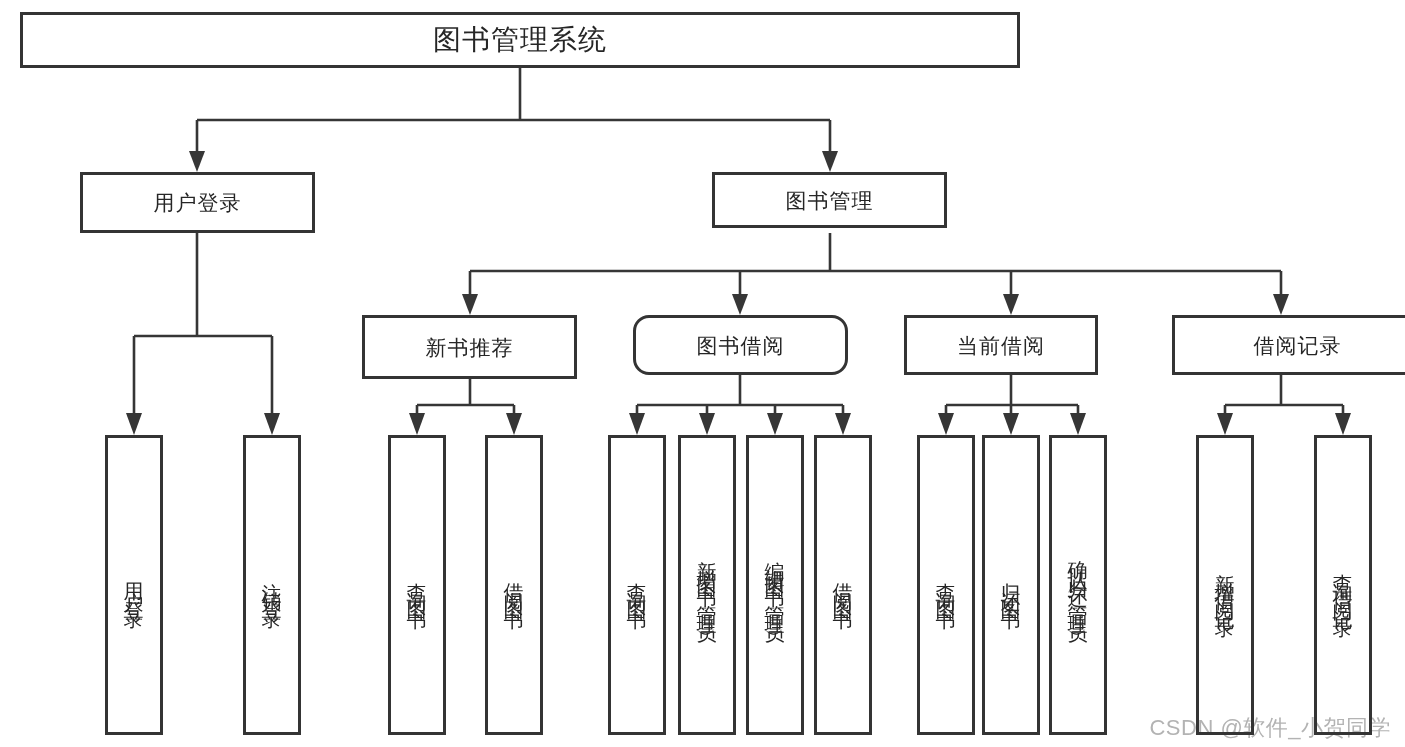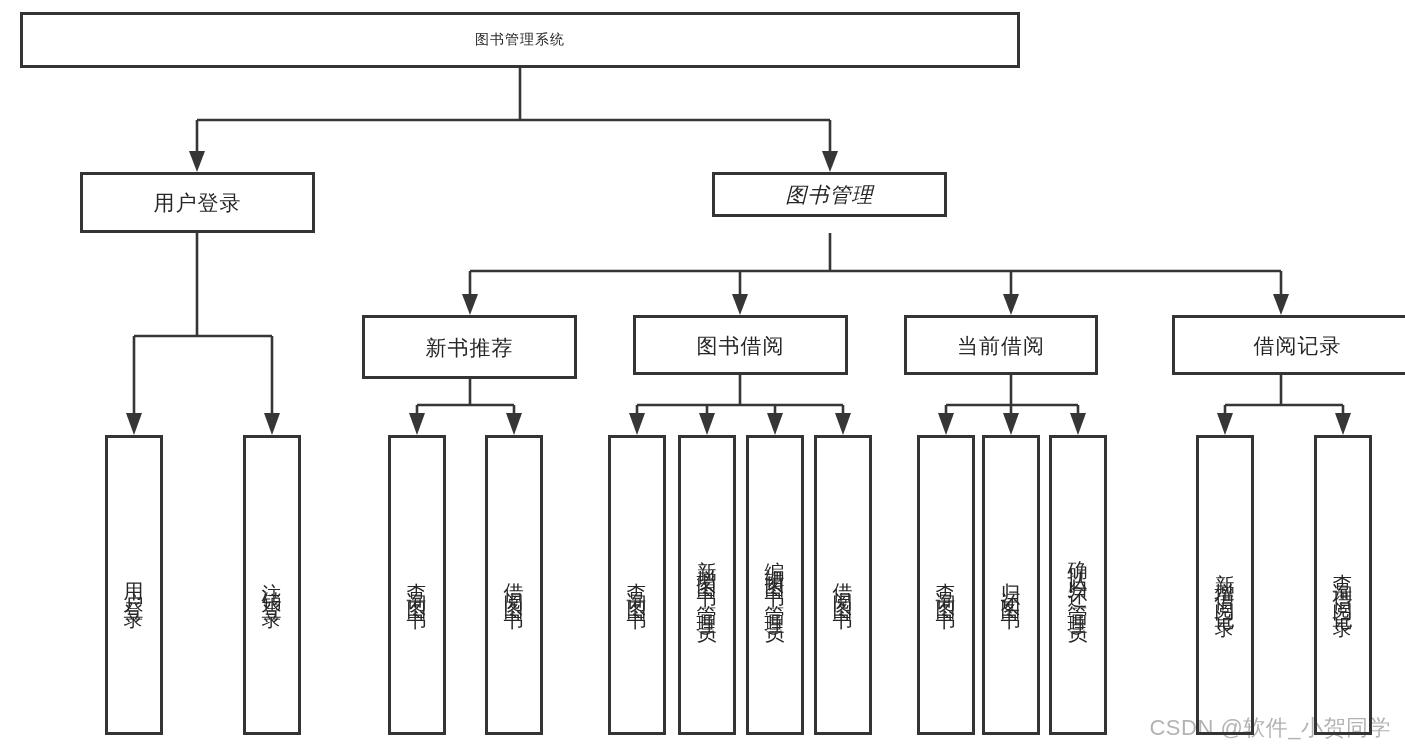--- a/index.html
+++ b/index.html
@@ -27,21 +27,21 @@
     justify-content: center;
     color: #262626;
     z-index: 1;
   }
   .h-label {
     font-size: 21px;
     letter-spacing: 1px;
     white-space: nowrap;
     line-height: 1;
   }
-  .root-box .h-label { font-size: 14px; font-family: Liberation Serif, serif; }
+  .root-box .h-label { font-size: 28px; }
   .leaf-box { z-index: 1; }
   .v-label {
     writing-mode: vertical-rl;
     text-orientation: mixed;
     font-size: 20px;
     letter-spacing: 0.45em;
     line-height: 1.1;
     white-space: nowrap;
   }
   .watermark {
@@ -108,28 +108,28 @@
     </g>
   </svg>
 
   <div class="box root-box" style="left:20px; top:12px; width:1000px; height:56px;">
     <span class="h-label">图书管理系统</span>
   </div>
 
   <div class="box" style="left:80px; top:172px; width:235px; height:61px;">
     <span class="h-label">用户登录</span>
   </div>
-  <div class="box" style="left:712px; top:172px; width:235px; height:45px;font-style:italic;">
+  <div class="box" style="left:712px; top:172px; width:235px; height:56px;">
     <span class="h-label">图书管理</span>
   </div>
 
   <div class="box" style="left:362px; top:315px; width:215px; height:64px;">
     <span class="h-label">新书推荐</span>
   </div>
-  <div class="box" style="left:633px; top:315px; width:215px; height:60px;">
+  <div class="box" style="left:633px; top:315px; width:215px; height:60px;border-radius:16px;">
     <span class="h-label">图书借阅</span>
   </div>
   <div class="box" style="left:904px; top:315px; width:194px; height:60px;">
     <span class="h-label">当前借阅</span>
   </div>
   <div class="box" style="left:1172px; top:315px; width:251px; height:60px;">
     <span class="h-label">借阅记录</span>
   </div>
 
   <div class="box leaf-box" style="left:105px; top:435px; width:58px; height:300px;">

